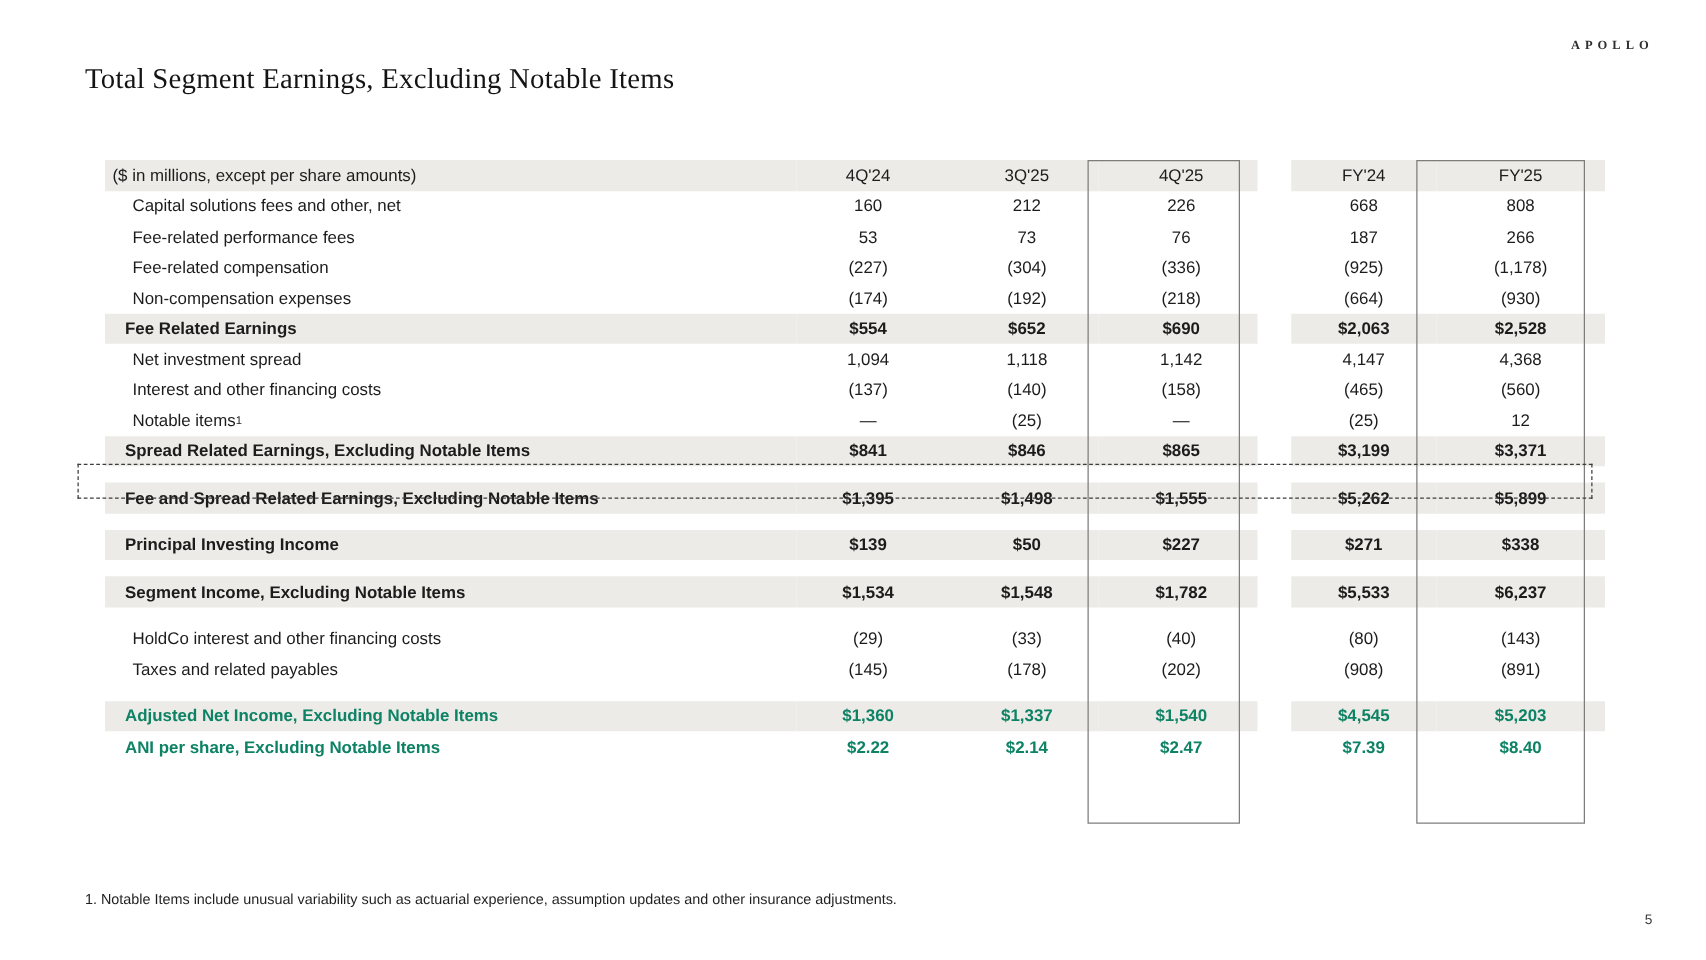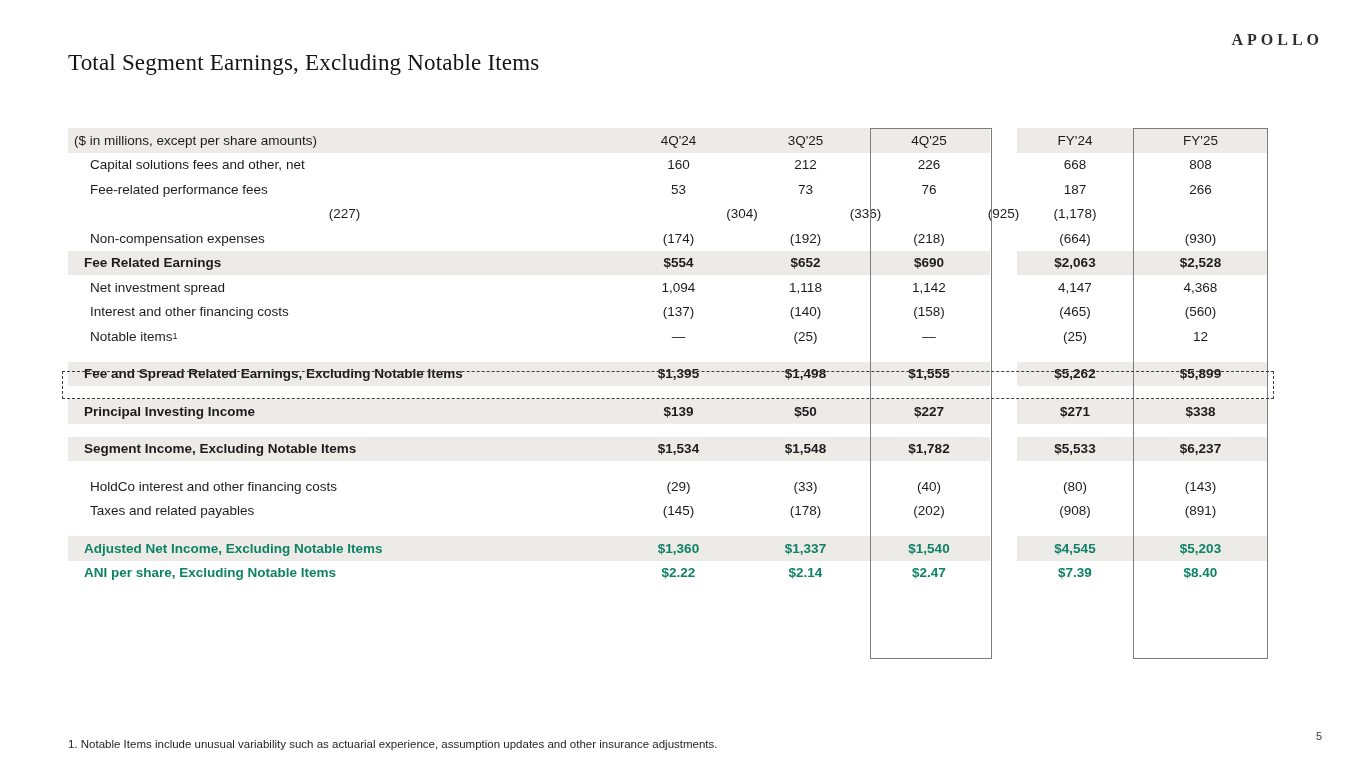--- a/index.html
+++ b/index.html
@@ -3,34 +3,34 @@
 <meta charset="utf-8">
 <style>
   * { margin:0; padding:0; box-sizing:border-box; }
   body { background:#888; font-family:"Liberation Sans", sans-serif; }
   .page {
     position:relative; width:1365px; height:768px; background:#ffffff;
     overflow:hidden; margin:0 auto;
   }
   .logo {
     position:absolute; top:31px; right:42px;
-    font-family:"Liberation Serif", serif; font-size:16px; font-weight:600;
+    font-family:"Liberation Serif", serif; font-size:10px; font-weight:600;
     letter-spacing:4px; color:#2e2e2e;
   }
   .title {
     position:absolute; left:68px; top:50px;
     font-family:"Liberation Serif", serif; font-weight:400;
     font-size:23px; color:#141414; letter-spacing:0.2px;
   }
   .table-wrap { position:absolute; left:68px; top:128px; width:1200px; }
   .trow {
     display:grid;
     grid-template-columns:553px 115px 12px 115px 5px 122px 27px 116px 135px;
     height:24.5px; align-items:stretch;
-    font-size:13.5px; color:#1c1c1c;
+    font-size:13.5px; color:#1c1c1c;margin-left:16px;
   }
   .gap-row { height:13px; }
   .cell { display:flex; align-items:center; height:100%; }
   .lbl-cell { justify-content:flex-start; }
   .val-cell { justify-content:center; text-align:center; }
   .trow.band .seg-l, .trow.band .seg-r { background:#ECEBE7; }
   .trow.bold { font-weight:700; }
   .trow.green { color:#0E8265; font-weight:700; }
   .pad-head { padding-left:6px; }
   .pad-sub  { padding-left:16px; }
@@ -38,21 +38,21 @@
   sup { font-size:9px; line-height:0; vertical-align:super; }
   .col-box {
     position:absolute; top:0; border:1px solid #7d7d7d;
     pointer-events:none; background:transparent;
   }
   .dash-box {
     position:absolute; left:-6px; width:1212px; height:28px;
     border:1.5px dashed #3d3d3d; pointer-events:none;
   }
   .footnote {
-    position:absolute; left:68px; top:738px;
+    position:absolute; left:68px; top:714px;
     font-size:11.5px; color:#1f1f1f;
   }
   .page-number {
     position:absolute; right:43px; top:730px;
     font-size:11px; color:#3c3c3c;
   }
 </style>
 </head>
 <body>
 
@@ -92,20 +92,23 @@
         <div class="cell seg-l val-cell">53</div>
         <div class="cell seg-l "></div>
         <div class="cell seg-l val-cell">73</div>
         <div class="cell seg-l "></div>
         <div class="cell seg-l val-cell">76</div>
         <div class="cell seg-gap "></div>
         <div class="cell seg-r val-cell">187</div>
         <div class="cell seg-r val-cell">266</div>
       </div>
       <div class="trow ">
+        <div class="cell seg-l lbl-cell pad-ind">
+          <span>Fee-related compensation</span>
+        </div>
         <div class="cell seg-l val-cell">(227)</div>
         <div class="cell seg-l "></div>
         <div class="cell seg-l val-cell">(304)</div>
         <div class="cell seg-l "></div>
         <div class="cell seg-l val-cell">(336)</div>
         <div class="cell seg-gap "></div>
         <div class="cell seg-r val-cell">(925)</div>
         <div class="cell seg-r val-cell">(1,178)</div>
       </div>
       <div class="trow ">
@@ -166,20 +169,33 @@
           <sup>1</sup>
         </div>
         <div class="cell seg-l val-cell">—</div>
         <div class="cell seg-l "></div>
         <div class="cell seg-l val-cell">(25)</div>
         <div class="cell seg-l "></div>
         <div class="cell seg-l val-cell">—</div>
         <div class="cell seg-gap "></div>
         <div class="cell seg-r val-cell">(25)</div>
         <div class="cell seg-r val-cell">12</div>
+      </div>
+      <div class="trow band bold">
+        <div class="cell seg-l lbl-cell pad-sub">
+          <span>Spread Related Earnings, Excluding Notable Items</span>
+        </div>
+        <div class="cell seg-l val-cell">$841</div>
+        <div class="cell seg-l "></div>
+        <div class="cell seg-l val-cell">$846</div>
+        <div class="cell seg-l "></div>
+        <div class="cell seg-l val-cell">$865</div>
+        <div class="cell seg-gap "></div>
+        <div class="cell seg-r val-cell">$3,199</div>
+        <div class="cell seg-r val-cell">$3,371</div>
       </div>
       <div class="gap-row"></div>
       <div class="trow band bold">
         <div class="cell seg-l lbl-cell pad-sub">
           <span>Fee and Spread Related Earnings, Excluding Notable Items</span>
         </div>
         <div class="cell seg-l val-cell">$1,395</div>
         <div class="cell seg-l "></div>
         <div class="cell seg-l val-cell">$1,498</div>
         <div class="cell seg-l "></div>

